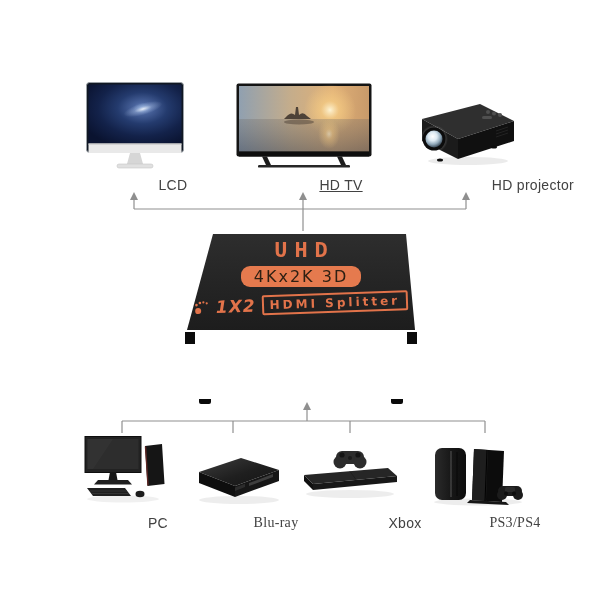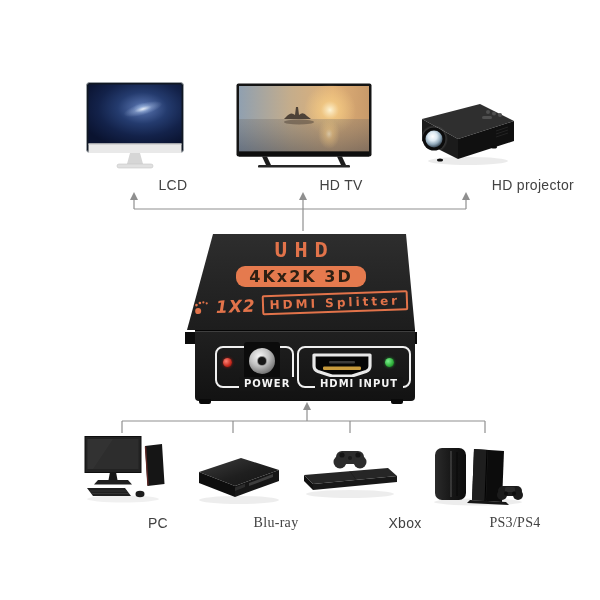--- a/index.html
+++ b/index.html
@@ -20,21 +20,21 @@
     background:linear-gradient(180deg,#2e2e2e 0%,#262626 45%,#1d1d1d 100%);
   }
   .sp-title{
     position:absolute;left:0;top:7px;width:100%;text-align:center;
     font-family:Liberation Mono, monospace;font-weight:bold;font-size:22px;
     letter-spacing:7px;color:#e2734a;text-indent:7px;
   }
   .sp-badge-row{position:absolute;left:0;top:34px;width:100%;text-align:center;}
   .sp-badge{
     display:inline-block;background:#e57a4e;color:#2e2013;border-radius:9px;
-    font-family:"DejaVu Sans", sans-serif;font-weight:bold;font-size:16px;
+    font-family:"DejaVu Sans", sans-serif;font-weight:normal;font-size:16px;
     letter-spacing:2px;padding:1px 13px;line-height:19px;
   }
   .sp-model-row{
     position:absolute;left:0;top:62px;width:100%;display:flex;
     justify-content:center;align-items:center;gap:6px;transform:rotate(-2deg);
   }
   .sp-model-prefix{
     font-family:"DejaVu Sans", sans-serif;font-style:italic;font-weight:bold;
     font-size:17px;color:#e2734a;letter-spacing:1px;
   }
@@ -200,21 +200,21 @@
     <line x1="86" y1="40" x2="98" y2="36"></line>
   </g>
   <circle cx="24" cy="42" r="14" fill="url(#glow)"></circle>
   <circle cx="24" cy="42" r="11.5" fill="#0c0c0c"></circle>
   <circle cx="24" cy="42" r="8.5" fill="url(#lens)"></circle>
   <ellipse cx="30" cy="63" rx="3" ry="1.5" fill="#0d0d0d"></ellipse>
   <ellipse cx="84" cy="50" rx="3" ry="1.5" fill="#0d0d0d"></ellipse>
 </svg>
 
 <div class="dev-label" style="left:105px;top:177px;width:60px;">LCD</div>
-<div class="dev-label" style="left:273px;top:177px;width:60px;">HD TV</div>
+<div class="dev-label" style="left:273px;top:177px;width:60px;text-decoration:underline;">HD TV</div>
 <div class="dev-label" style="left:426px;top:177px;width:110px;text-align:right;">HD projector</div>
 
 <div class="splitter">
   <div class="sp-top">
     <div class="sp-title">UHD</div>
     <div class="sp-badge-row">
       <span class="sp-badge">4Kx2K 3D</span>
     </div>
     <div class="sp-model-row">
       <svg width="16" height="15" viewBox="0 0 16 15">
@@ -227,39 +227,20 @@
         </g>
       </svg>
       <span class="sp-model-prefix">1X2</span>
       <span class="sp-model-name">HDMI Splitter</span>
     </div>
   </div>
 
   <div class="flange l"></div>
   <div class="flange r"></div>
 
-  <div class="sp-front">
-    <div class="port-group group-power"></div>
-    <div class="led led-red"></div>
-    <div class="jack">
-      <div class="jack-barrel">
-        <div class="jack-pin"></div>
-      </div>
-    </div>
-    <span class="panel-label label-power">POWER</span>
-
-    <div class="port-group group-hdmi"></div>
-    <svg class="abs" style="left:116px;top:22px;" width="62" height="26" viewBox="0 0 62 26">
-      <path d="M3,2 H59 V13 Q59,17 55,18.5 L41,23 H21 L7,18.5 Q3,17 3,13 Z" fill="#050505" stroke="#e8e8e8" stroke-width="3.2" stroke-linejoin="round"></path>
-      <rect x="12" y="13.5" width="38" height="3.4" rx="1.2" fill="#c79a3c"></rect>
-      <rect x="18" y="8" width="26" height="2.4" rx="1" fill="#3a3a3a"></rect>
-    </svg>
-    <div class="led led-green"></div>
-    <span class="panel-label label-hdmi">HDMI INPUT</span>
-  </div>
 
   <div class="foot l"></div>
   <div class="foot r"></div>
 </div>
 
 <svg class="abs" style="left:83px;top:436px;" width="95" height="68" viewBox="0 0 95 68">
   <ellipse cx="40" cy="63" rx="36" ry="3.5" fill="#000" opacity="0.06"></ellipse>
   <rect x="2" y="0.5" width="56" height="36" fill="#222222" stroke="#0e0e0e"></rect>
   <rect x="4.5" y="3" width="51" height="30" fill="#2d2d2d"></rect>
   <polygon points="4.5,3 30,3 10,33 4.5,33" fill="#383838" opacity="0.5"></polygon>

